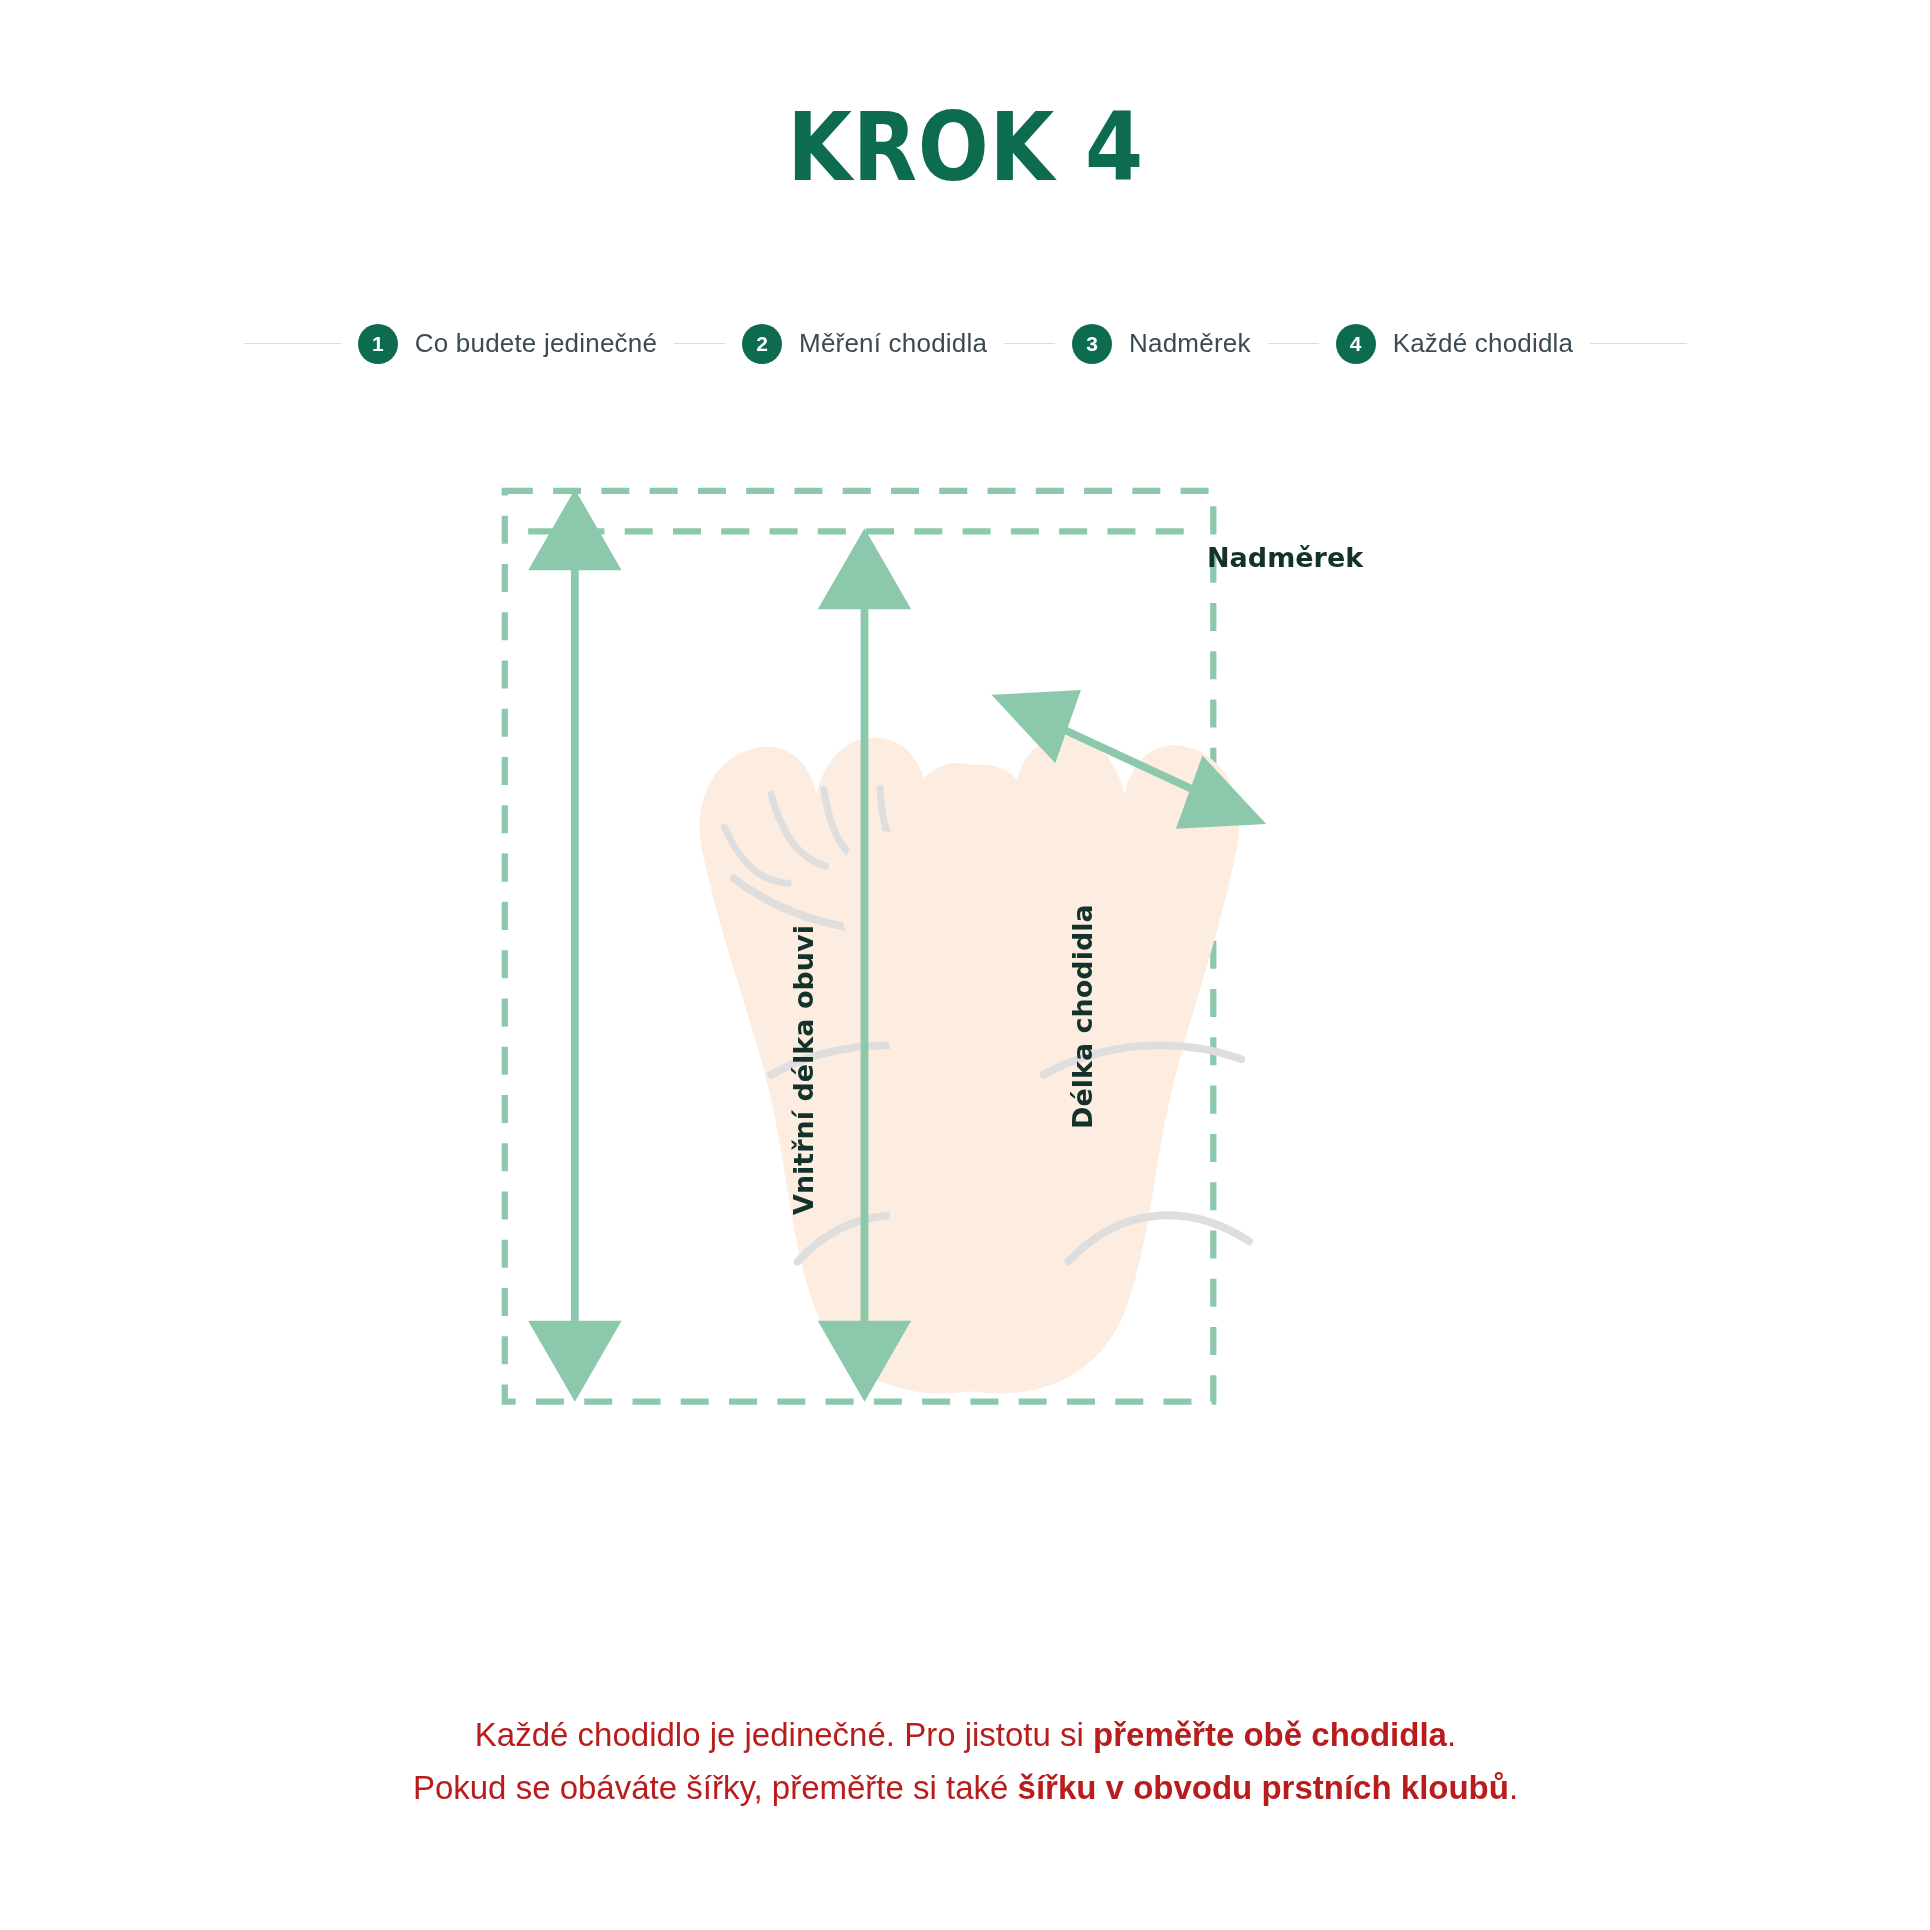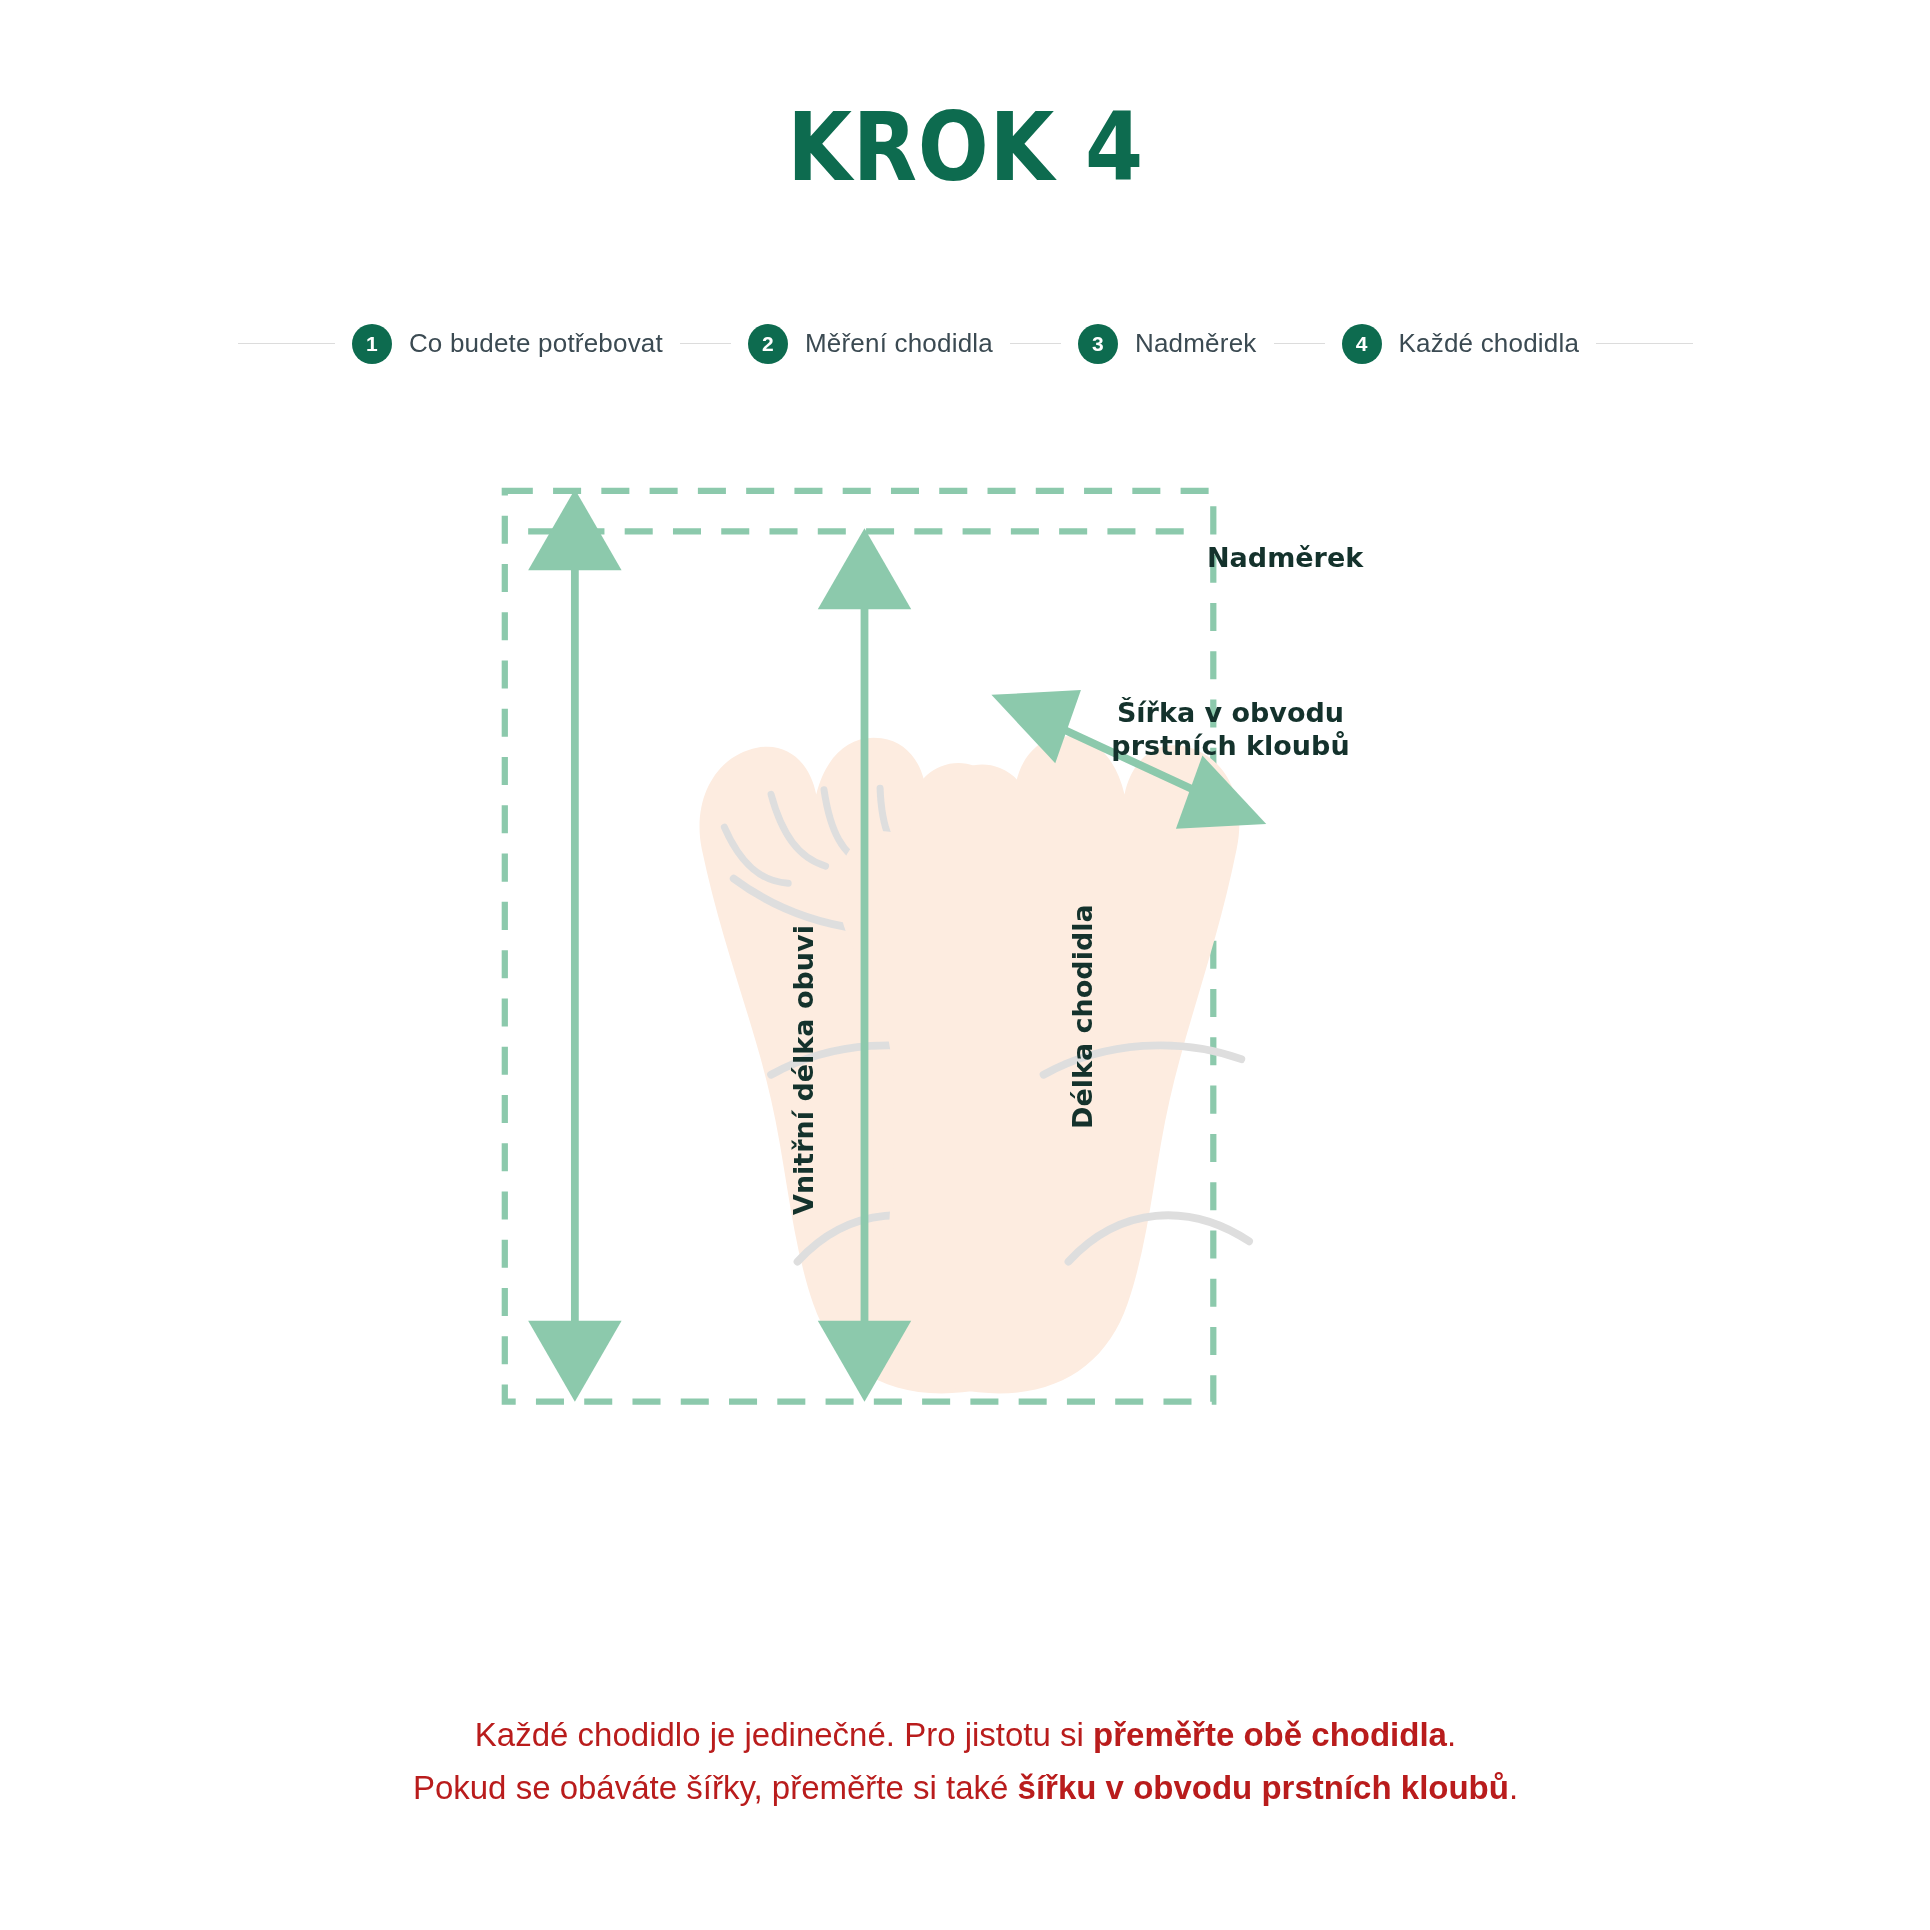--- a/index.html
+++ b/index.html
@@ -141,21 +141,21 @@
 
 <div class="page">
 
   <div class="title">KROK 4</div>
 
   <div class="stepper">
     <div class="rule edge"></div>
 
     <div class="step">
       <div class="step-num">1</div>
-      <div class="step-label">Co budete potřebovat</div>
+      <div class="step-label">Co budete jedinečné</div>
     </div>
 
     <div class="rule mid"></div>
 
     <div class="step">
       <div class="step-num">2</div>
       <div class="step-label">Měření chodidla</div>
     </div>
 
     <div class="rule mid"></div>
@@ -225,24 +225,20 @@
 
       <g>
         <line x1="727" y1="308" x2="932" y2="403" stroke="#8cc9ac" stroke-width="10"></line>
         <polygon points="653,272 768,266 735,360" fill="#8cc9ac"></polygon>
         <polygon points="1006,438 890,444 924,350" fill="#8cc9ac"></polygon>
       </g>
     </svg>
 
     <div class="dia-label" id="label-nadmerek">Nadměrek</div>
 
-    <div class="dia-label" id="label-sirka">
-      <div>Šířka v obvodu</div>
-      <div>prstních kloubů</div>
-    </div>
 
     <div class="vert-label" id="label-vnitrni">Vnitřní délka obuvi</div>
 
     <div class="vert-label" id="label-delka">Délka chodidla</div>
   </div>
 
   <div class="footer">
     <div>
       <span>Každé chodidlo je jedinečné. Pro jistotu si </span><b>přeměřte obě chodidla</b><span>.</span>
     </div>

